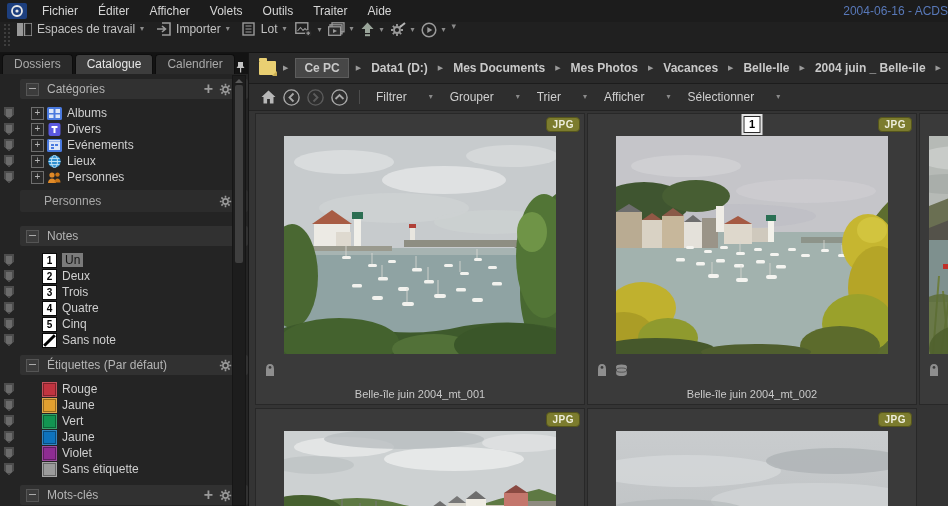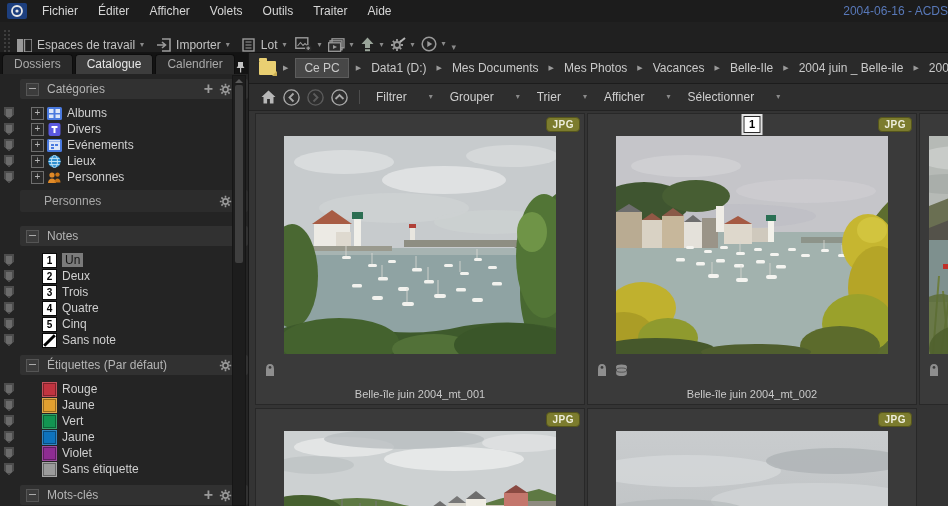--- a/index.html
+++ b/index.html
@@ -5,21 +5,21 @@
   html,body{margin:0;padding:0;background:#111;}
   #app{position:relative;width:948px;height:506px;overflow:hidden;background:#d946ef;
        font-family:"Liberation Sans","DejaVu Sans",sans-serif;color:#c8c8c8;
        -webkit-font-smoothing:antialiased;user-select:none;}
   
   .menubar{height:22px;background:#1c1c1c;display:flex;align-items:center;}
   .app-logo{width:20px;height:16px;margin:0 5px 0 7px;flex:0 0 auto;}
   .menu-item{padding:2px 10px;font-size:12px;color:#d6d6d6;cursor:default;}
   .win-title{margin-left:auto;padding-right:0px;font-size:12px;color:#5878b8;white-space:nowrap;}
   
-  .toolbar{height:30px;background:#202020;border-bottom:1px solid #141414;display:flex;align-items:flex-end;}
+  .toolbar{height:30px;background:#202020;border-bottom:1px solid #141414;display:flex;align-items:flex-start;}
   .grip{width:9px;height:24px;margin-left:2px;background-image:radial-gradient(#3d3d3d 1px,transparent 1.2px);background-size:4px 4px;background-position:1px 1px;}
   .tb-group{display:flex;align-items:center;gap:5px;padding:0 6px;font-size:12px;color:#c2c2c2;}
   .tb-group.iconsonly{padding:0 3px;}
   .caret{font-size:8px;color:#8a8a8a;line-height:1;}
   
   .main{display:flex;height:454px;}
   .left-panel{width:248px;flex:0 0 auto;background:#232323;border-right:1px solid #161616;display:flex;flex-direction:column;}
   
   .tabrow{height:21px;background:#131313;display:flex;align-items:flex-end;}
   .tab{font-size:12px;color:#a9a9a9;background:#2a2a2a;border:1px solid #0d0d0d;border-bottom:none;
@@ -52,21 +52,21 @@
   .note-badge{width:13px;height:13px;margin-left:28px;background:#fff;border:1px solid #0a0a0a;flex:0 0 auto;
               color:#000;font-size:10px;font-weight:bold;text-align:center;line-height:13px;position:relative;}
   .note-badge .slash{position:absolute;left:-1px;top:5px;width:15px;height:3px;background:#000;transform:rotate(-45deg);}
   .swatch{width:13px;height:13px;margin-left:28px;border:1px solid #cfcfcf33;box-shadow:inset 0 0 0 1px #00000055;flex:0 0 auto;}
   
   .gear{width:13px;height:13px;}
   
   .file-area{flex:1;display:flex;flex-direction:column;background:#303030;min-width:0;}
   .crumbbar{height:30px;background:#2a2a2a;border-bottom:1px solid #1c1c1c;display:flex;align-items:center;padding-left:10px;gap:7px;font-size:12px;color:#c9c9c9;white-space:nowrap;overflow:hidden;}
   .crumb-sep{font-size:7px;color:#9a9a9a;}
-  .crumb{padding:2px 3px;}
+  .crumb{padding:2px 3px;font-weight:bold;}
   .crumb.box{background:#474747;border:1px solid #5d5d5d;padding:2px 8px;}
   .folder-ic{width:17px;height:14px;position:relative;background:#e9cf72;border-radius:1px;flex:0 0 auto;}
   .folder-ic::before{content:"";position:absolute;top:-3px;left:0;width:8px;height:3px;background:#e9cf72;border-radius:1px 1px 0 0;}
   .folder-ic::after{content:"";position:absolute;right:-1px;bottom:-1px;border-left:5px solid transparent;border-bottom:5px solid #c9ad52;}
   .navbar{height:26px;background:#2e2e2e;border-bottom:1px solid #232323;display:flex;align-items:center;padding-left:12px;gap:7px;font-size:12px;color:#cfcfcf;}
   .nav-sep{width:1px;height:14px;background:#4d4d4d;margin:0 4px;}
   .nav-menu{display:flex;align-items:center;gap:22px;padding:0 5px;}
   
   .grid{position:relative;flex:1;background:#343434;overflow:hidden;}
   .cell{position:absolute;width:330px;height:292px;background:#3a3a3a;border:1px solid #282828;box-sizing:border-box;}

